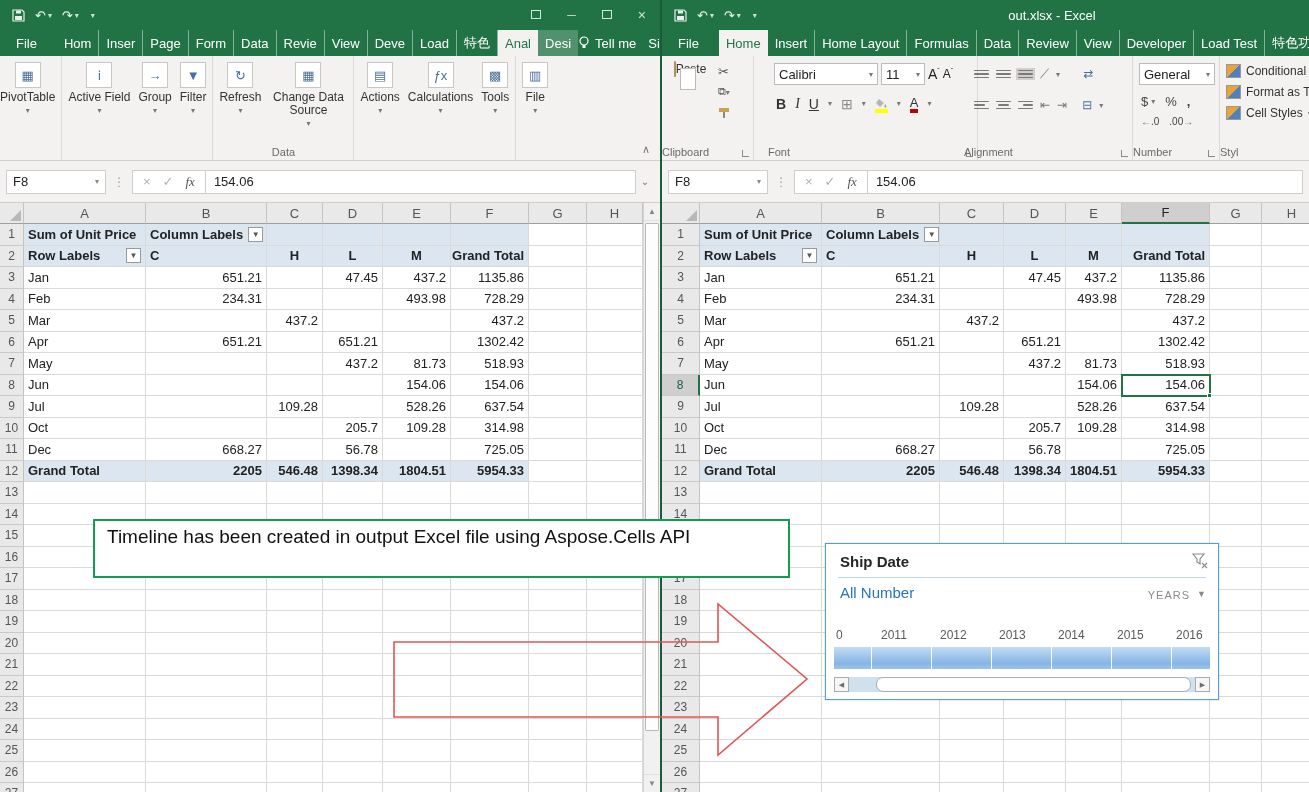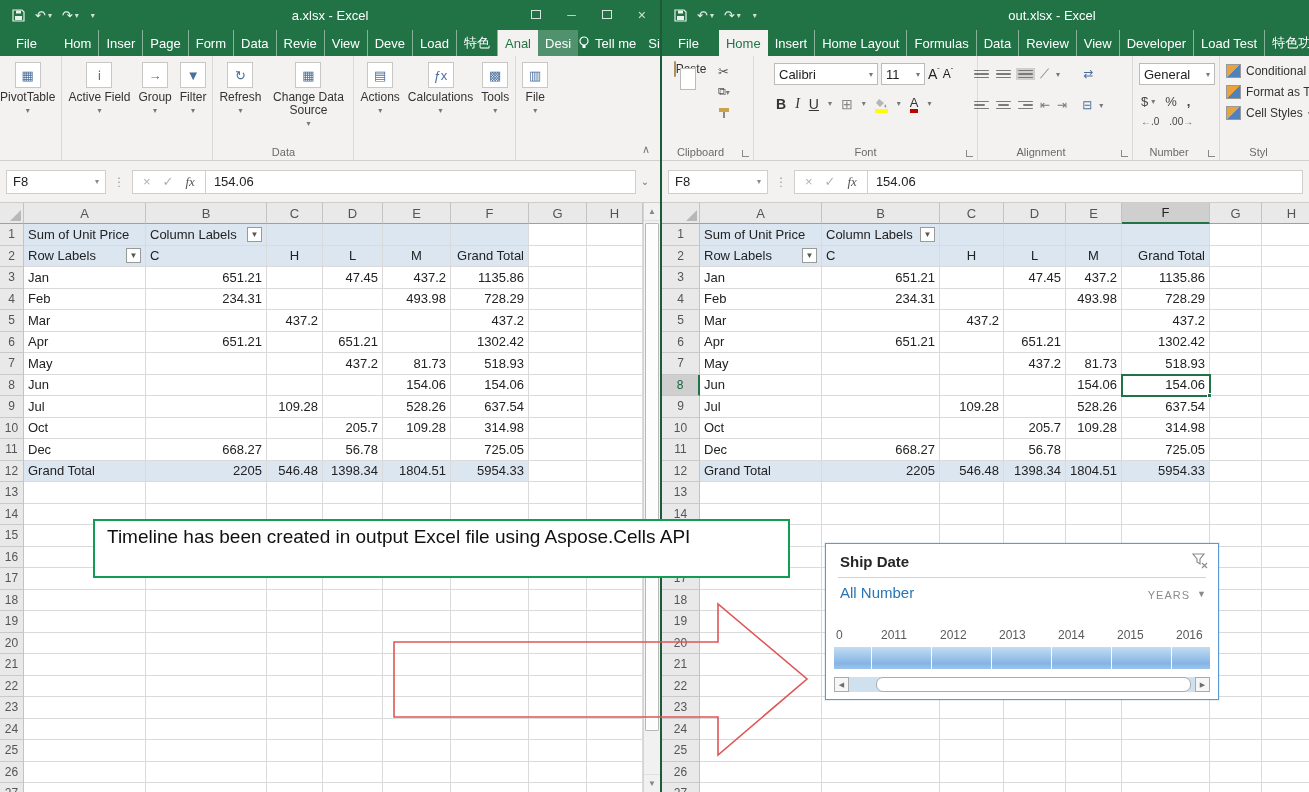--- a/index.html
+++ b/index.html
@@ -32,21 +32,21 @@
   .rgrp{display:flex;border-right:1px solid #dcdad8;position:relative;padding:4px 2px 16px 2px}
   .rgrp:last-child{border-right:none}
   .glab{position:absolute;bottom:2px;left:0;right:0;text-align:center;font-size:11px;color:#6a6a6a}
   .rbtn{display:flex;flex-direction:column;align-items:center;justify-content:flex-start;padding:2px 4px;cursor:default}
   .rbtn .ric{width:26px;height:26px;border:1px solid #c9c7c5;background:#fff;display:flex;align-items:center;justify-content:center;font-size:13px;color:#4a6f9c;margin-bottom:3px}
   .rbtn .rlb{font-size:12px;color:#333;text-align:center;line-height:13px;max-width:78px}
   .rbtn .rdd{font-size:8px;color:#777;margin-top:2px}
   .collapse-chevron{position:absolute;right:10px;bottom:4px;color:#777;font-size:11px}
   
   .rrgroup{position:absolute;top:0;bottom:0;border-right:1px solid #dcdad8}
-  .rrlabel{position:absolute;bottom:2px;left:0;right:14px;text-align:center;font-size:11px;color:#6a6a6a;white-space:nowrap}
+  .rrlabel{position:absolute;bottom:2px;left:0;right:14px;font-size:11px;color:#6a6a6a;white-space:nowrap}
   .launcher{position:absolute;right:4px;bottom:3px;width:7px;height:7px;border-left:1px solid #8a8a8a;border-bottom:1px solid #8a8a8a}
   .paste{position:absolute;left:6px;top:6px;width:44px;text-align:center;font-size:12px;color:#333}
   .paste .clipicon{width:26px;height:30px;margin:0 auto 2px;position:relative;background:#d9b98a;border:1px solid #b08f5f;border-radius:2px}
   .paste .clipicon:after{content:"";position:absolute;left:5px;top:6px;width:14px;height:20px;background:#fff;border:1px solid #bbb}
   .clip-small{position:absolute;left:56px;top:8px;display:flex;flex-direction:column;gap:6px;font-size:13px;color:#555}
   .fontrow1{position:absolute;left:6px;top:7px;display:flex;gap:3px;align-items:center}
   .selbox{background:#fff;border:1px solid #bdbbb9;height:22px;display:flex;align-items:center;padding:0 4px;font-size:13px;color:#222}
   .selbox .dd{margin-left:auto;font-size:8px;color:#777;padding-left:6px}
   .fontrow2{position:absolute;left:8px;top:38px;display:flex;gap:9px;align-items:center;font-size:14px;color:#333}
   .fbtn{cursor:default}
@@ -77,21 +77,21 @@
   .gh{background:#e9e9e9;border-right:1px solid #c3c3c3;border-bottom:1px solid #9f9f9f;color:#555;font-size:13px;display:flex;align-items:center;justify-content:center;flex:0 0 auto}
   .gh.corner{position:relative}
   .gh.corner:after{content:"";position:absolute;right:2px;bottom:2px;border-left:11px solid transparent;border-bottom:11px solid #b8b8b8}
   .gh.colsel{background:#cfcfcf;border-bottom:2px solid #217346;color:#222}
   .grow{display:flex;height:21.5px}
   .rh{background:#e9e9e9;border-right:1px solid #c3c3c3;border-bottom:1px solid #c9c9c9;color:#555;font-size:12px;display:flex;align-items:center;justify-content:center;flex:0 0 auto}
   .rh.rowsel{background:#cfcfcf;border-right:2px solid #217346;color:#17623c}
   .gc{border-right:1px solid #dadada;border-bottom:1px solid #dadada;font-size:13px;display:flex;align-items:center;padding:0 4px;flex:0 0 auto;white-space:nowrap;overflow:hidden}
   .gc.ar{justify-content:flex-end}
   .gc.ac{justify-content:center}
-  .gc.pb{background:#dce6f1;font-weight:normal}
+  .gc.pb{background:#dce6f1;font-weight:bold}
   .gc .pdd{width:15px;height:15px;background:#fff;border:1px solid #9a9a9a;margin-left:5px;font-size:8px;color:#555;display:flex;align-items:center;justify-content:center;flex:0 0 auto}
   .selbox-cell{position:absolute;border:2px solid #217346;background:transparent;z-index:3}
   .selbox-cell .handle{position:absolute;right:-3px;bottom:-3px;width:5px;height:5px;background:#217346;border:1px solid #fff}
   
   .vsb{position:absolute;top:203px;bottom:0;right:0;width:17px;background:#f1f1f1;border-left:1px solid #d4d4d4;z-index:4}
   .vsb .ar{position:absolute;left:0;right:0;height:18px;display:flex;align-items:center;justify-content:center;color:#868686;font-size:8px;background:#f1f1f1}
   .vsb .ar.up{top:0;border-bottom:1px solid #e0e0e0}
   .vsb .ar.dn{bottom:0;border-top:1px solid #e0e0e0}
   .vsb .thumb{position:absolute;left:1px;right:1px;top:20px;height:508px;background:#fdfdfd;border:1px solid #b8b8b8;border-radius:1px}
   
@@ -128,21 +128,20 @@
             <rect x="3" y="7" width="7" height="4" fill="#e8f1ea"></rect>
             <rect x="4" y="1.5" width="5" height="3" fill="#e8f1ea"></rect>
           </svg>
         </span>
       <span class="qi">↶<span class="dd">▾</span></span>
       <span class="qi">↷<span class="dd">▾</span></span>
       <span class="qi">
           <span class="dd">▾</span>
         </span>
     </div>
-    <div class="wtitle">a.xlsx - Excel</div>
     <div class="wcontrols" style="position:absolute;right:14px;display:flex;gap:26px;align-items:center;color:#cfe3d6">
       <span><span class="wc-box"></span></span>
       <span>─</span>
       <span><span class="wc-box"></span></span>
       <span style="font-size:14px">×</span>
     </div>
   </div>
   <div class="tabrow" id="ltabs">
       <div class="tab file">File</div>
       <div class="tab">Hom</div>

